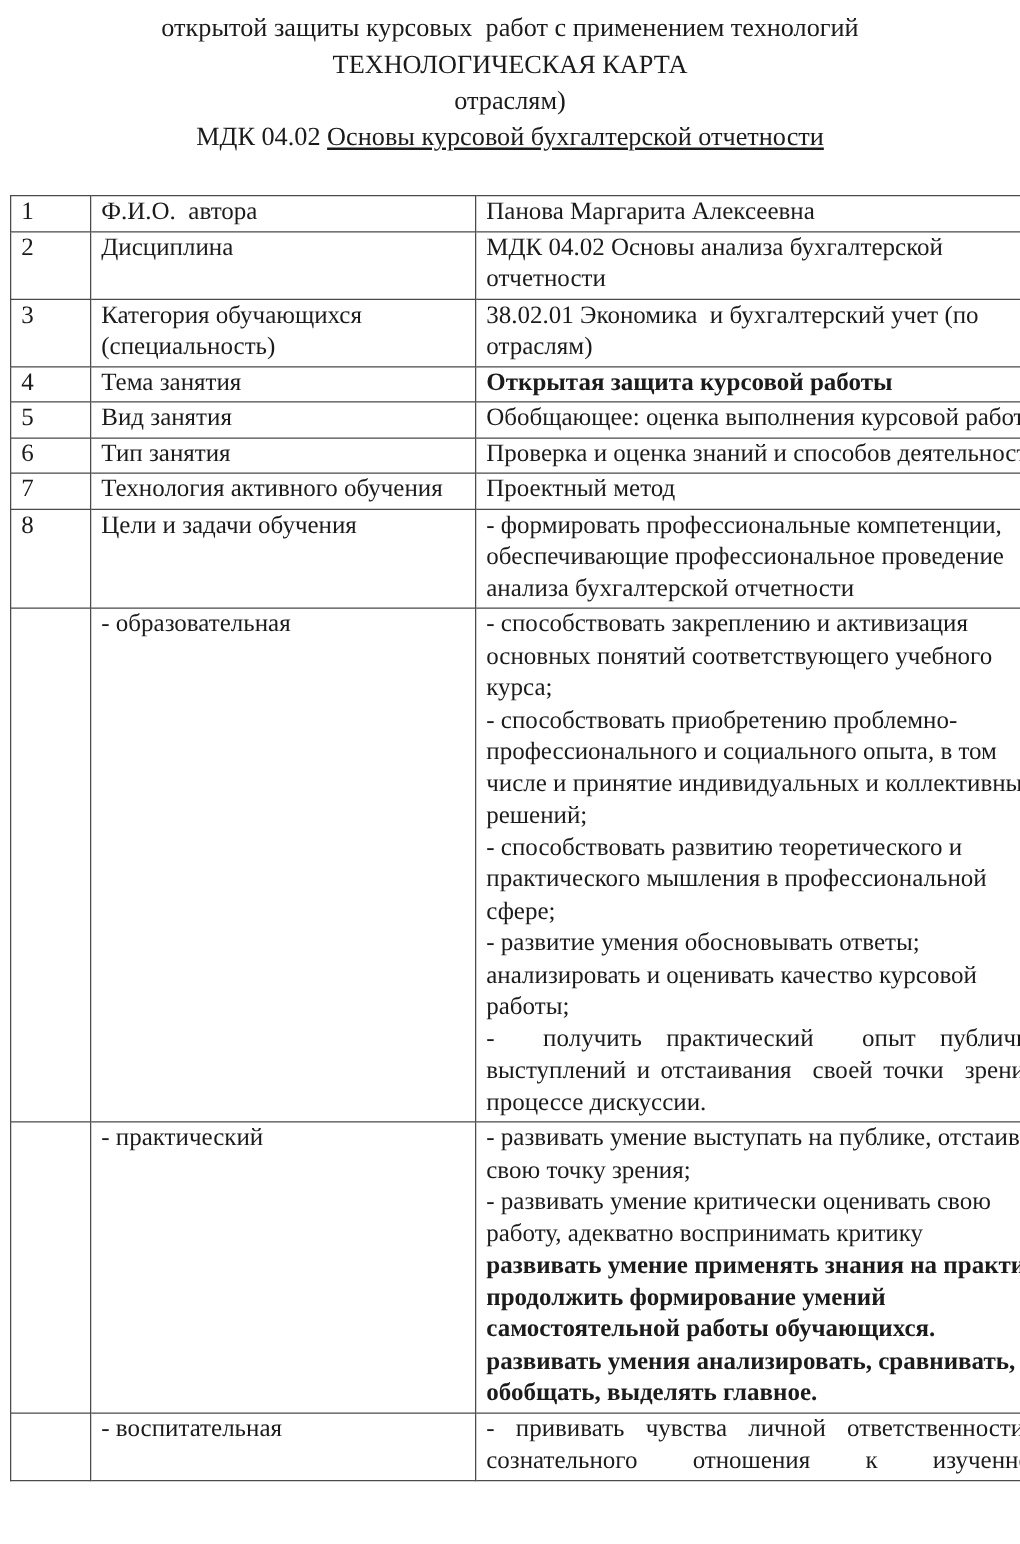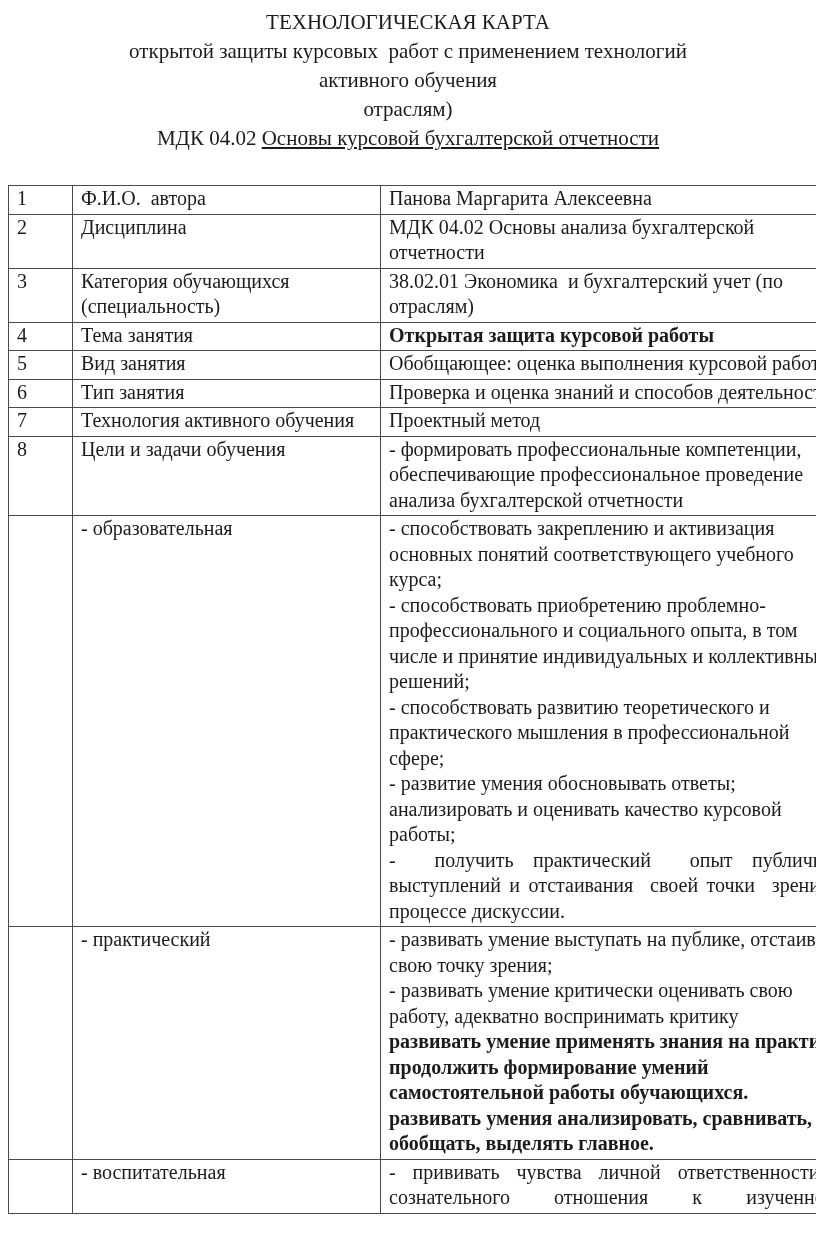--- a/index.html
+++ b/index.html
@@ -50,23 +50,22 @@
   .par.bold { font-weight: bold; }
   .par.justify { text-align: justify; }
   .par.justify-all { text-align: justify; text-align-last: justify; }
 </style>
 </head>
 <body>
 
 <div class="page">
 
   <div class="doc-title">
+    <div>открытой защиты курсовых  работ с применением технологий</div>
     <div>ТЕХНОЛОГИЧЕСКАЯ КАРТА</div>
-    <div>открытой защиты курсовых  работ с применением технологий</div>
-    <div>активного обучения</div>
     <div>отраслям)</div>
     <div><span>МДК 04.02 </span><span class="u">Основы курсовой бухгалтерской отчетности</span></div>
   </div>
 
   <table class="tmap">
     <tbody>
         <tr>
           <td class="num-cell">1</td>
           <td class="label-cell">Ф.И.О.  автора</td>
           <td class="value-cell">

